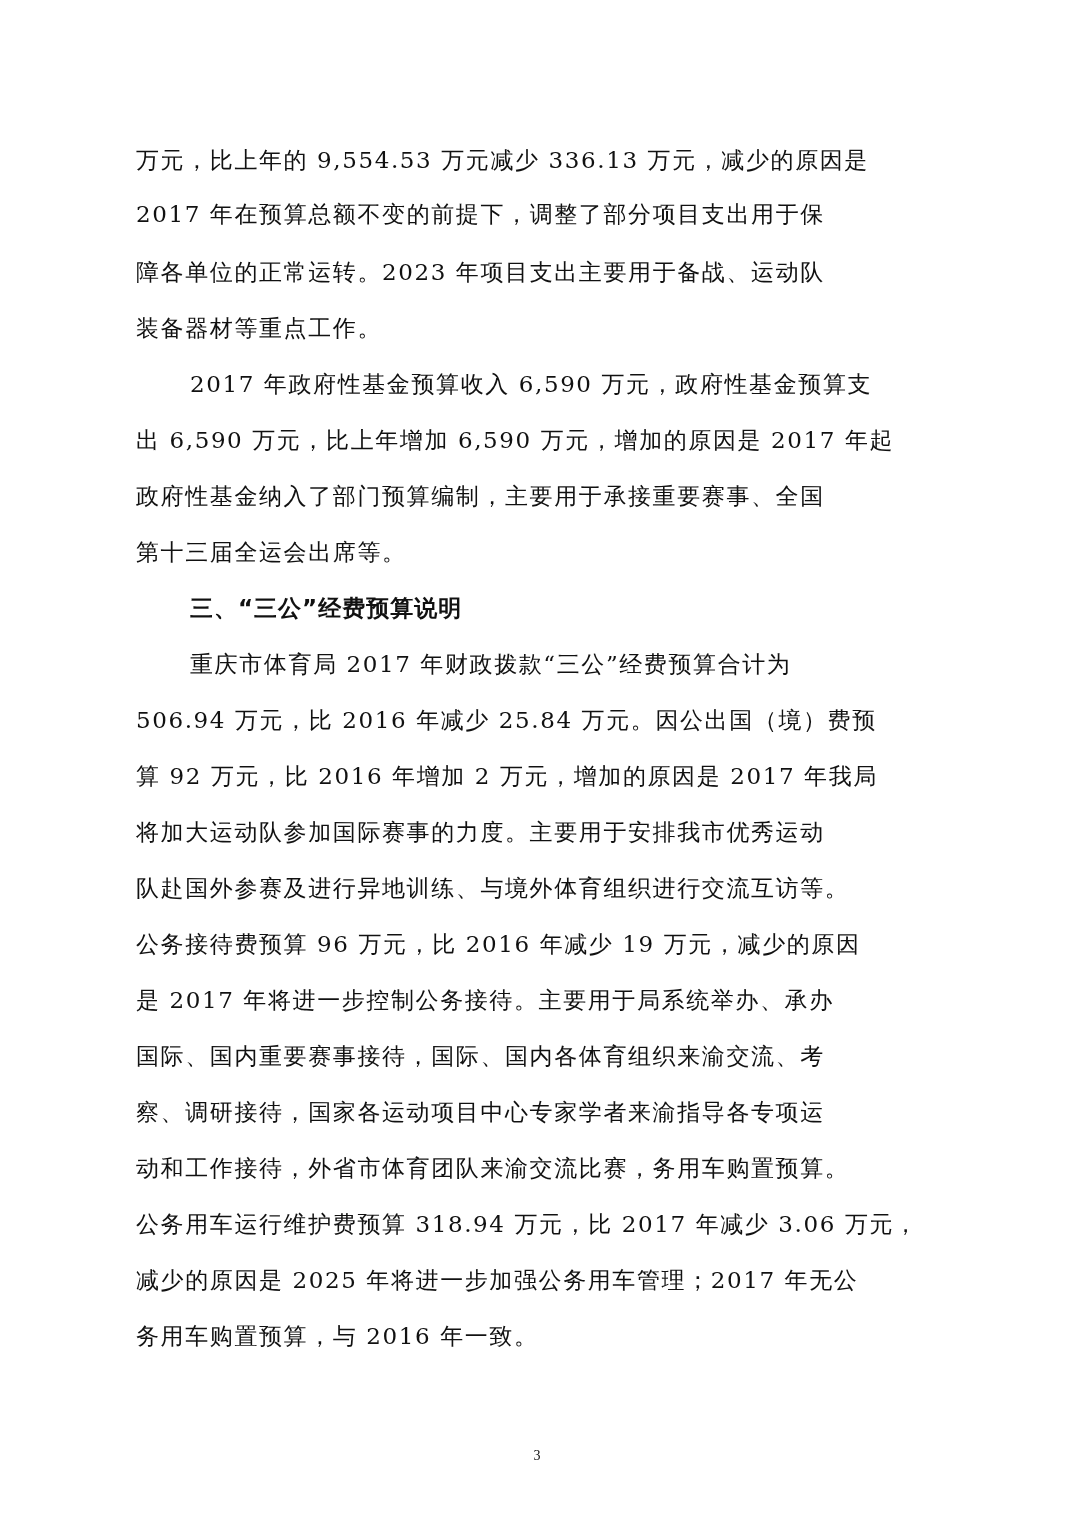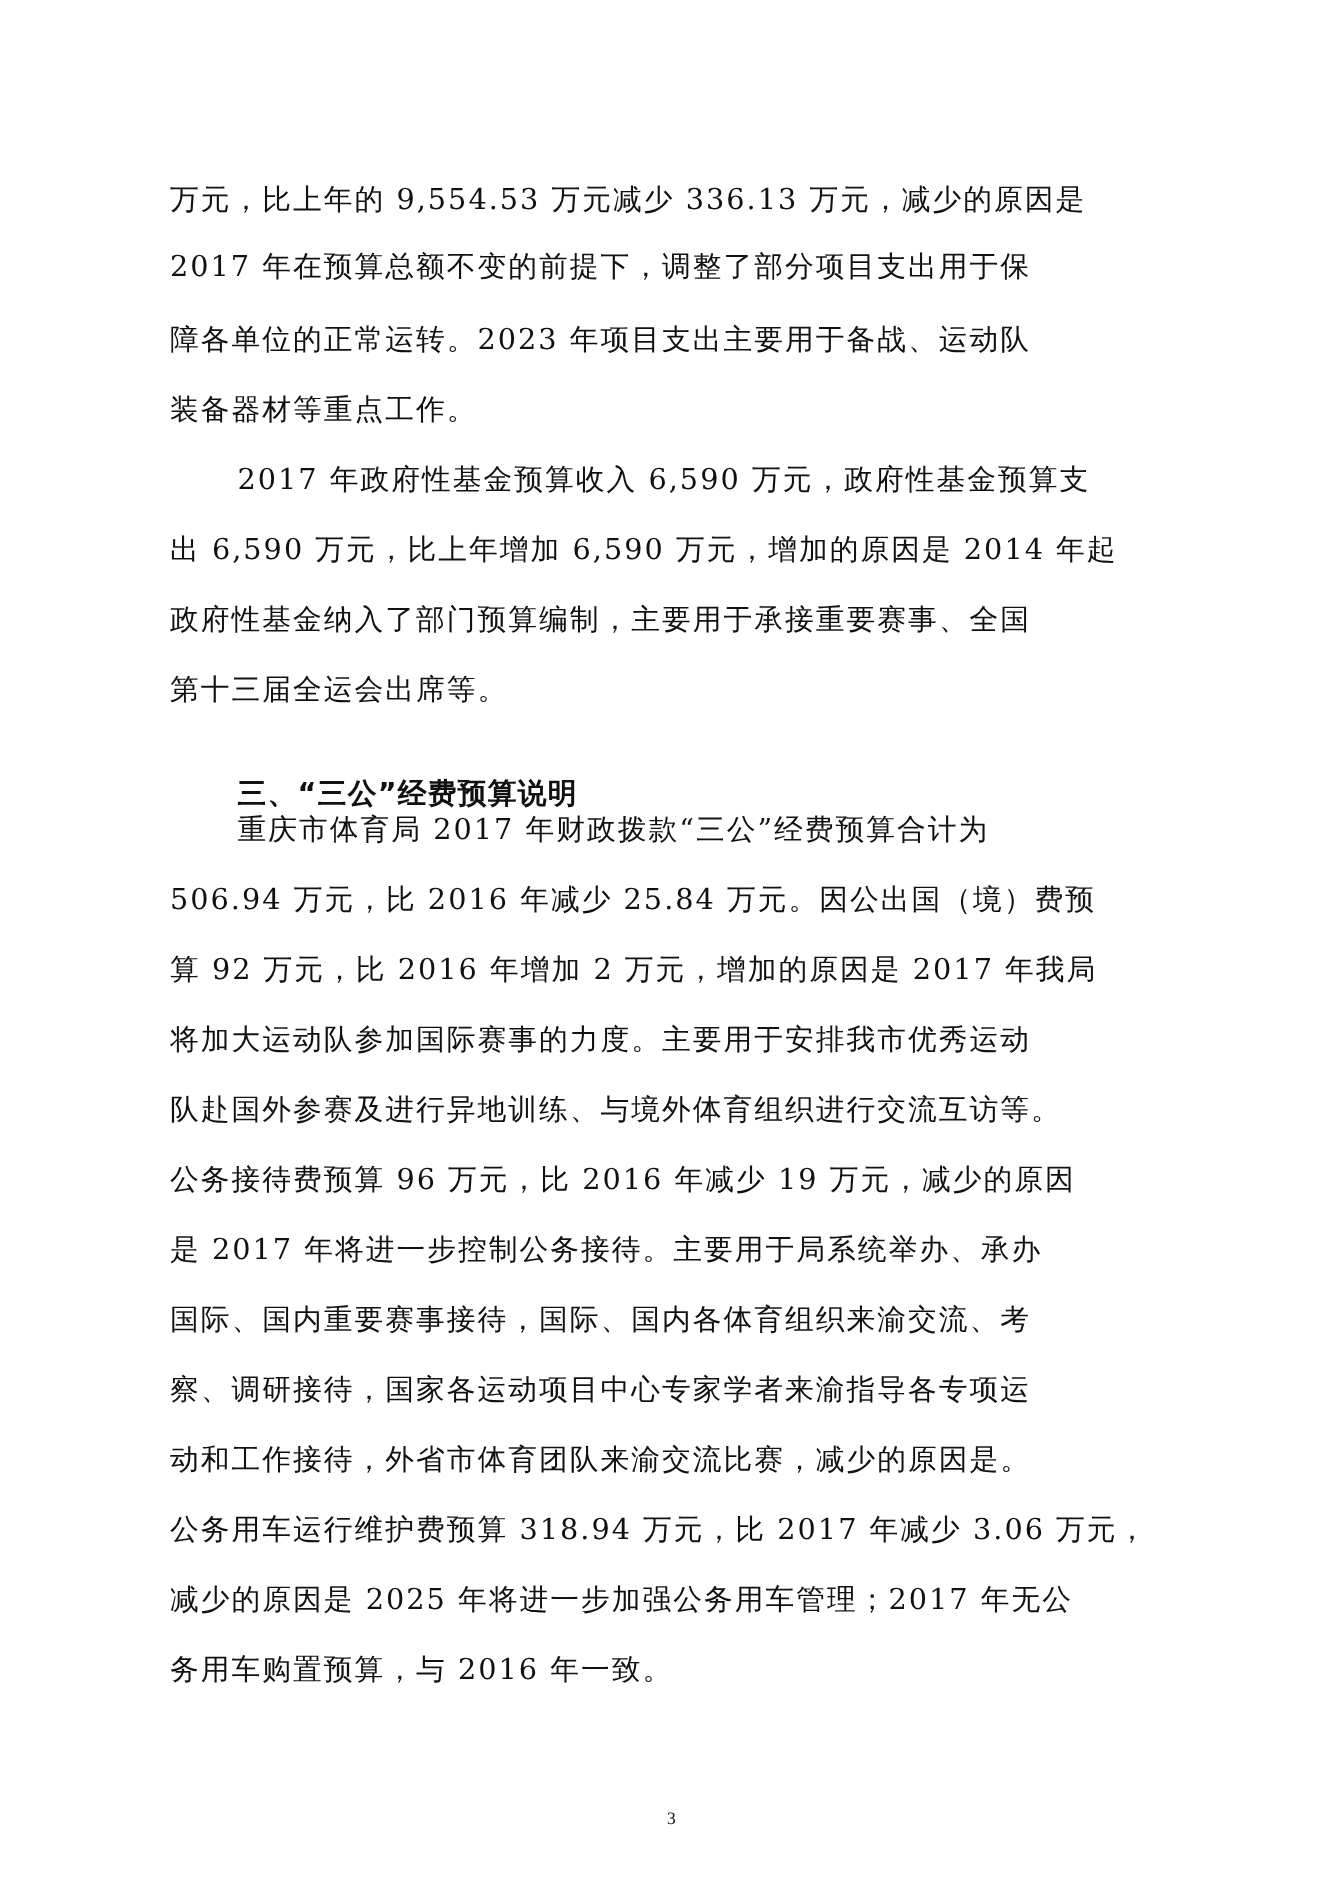--- a/index.html
+++ b/index.html
@@ -2,48 +2,48 @@
 <html><head>
   <meta charset="utf-8">
   <style>
     html, body { margin: 0; padding: 0; background: #ffffff; }
     body { width: 1074px; height: 1520px; position: relative; overflow: hidden;
       font-family: "DejaVu Serif", "Liberation Serif", serif; color: #111; }
     .page { position: absolute; left: 136px; top: 136px; width: 800px; }
     .line { position: absolute; left: 0; height: 48px; font-size: 23px; line-height: 48px;
       white-space: nowrap; letter-spacing: 1.6px; }
     .indent { left: 54px; }
-    .heading { font-family: "DejaVu Sans", "Liberation Sans", sans-serif; font-weight: bold; letter-spacing: 1px; margin-top: 27px; }
+    .heading { font-family: "DejaVu Sans", "Liberation Sans", sans-serif; font-weight: bold; letter-spacing: 1px; }
     .pagenum { position: absolute; left: 0; width: 1074px; top: 1448px; text-align: center;
       font-size: 14px; font-family: "Liberation Serif", serif; }
   </style>
 </head>
 <body>
 
 <div class="page">
   <div class="line" style="top:0px">万元，比上年的 9,554.53 万元减少 336.13 万元，减少的原因是</div>
   <div class="line" style="top:54px">2017 年在预算总额不变的前提下，调整了部分项目支出用于保</div>
   <div class="line" style="top:112px">障各单位的正常运转。2023 年项目支出主要用于备战、运动队</div>
   <div class="line" style="top:168px">装备器材等重点工作。</div>
 
   <div class="line indent" style="top:224px">2017 年政府性基金预算收入 6,590 万元，政府性基金预算支</div>
-  <div class="line" style="top:280px">出 6,590 万元，比上年增加 6,590 万元，增加的原因是 2014 年起</div>
+  <div class="line" style="top:280px">出 6,590 万元，比上年增加 6,590 万元，增加的原因是 2017 年起</div>
   <div class="line" style="top:336px">政府性基金纳入了部门预算编制，主要用于承接重要赛事、全国</div>
   <div class="line" style="top:392px">第十三届全运会出席等。</div>
 
   <div class="line indent heading" style="top:448px">三、“三公”经费预算说明</div>
 
   <div class="line indent" style="top:504px">重庆市体育局 2017 年财政拨款“三公”经费预算合计为</div>
   <div class="line" style="top:560px">506.94 万元，比 2016 年减少 25.84 万元。因公出国（境）费预</div>
   <div class="line" style="top:616px">算 92 万元，比 2016 年增加 2 万元，增加的原因是 2017 年我局</div>
   <div class="line" style="top:672px">将加大运动队参加国际赛事的力度。主要用于安排我市优秀运动</div>
   <div class="line" style="top:728px">队赴国外参赛及进行异地训练、与境外体育组织进行交流互访等。</div>
   <div class="line" style="top:784px">公务接待费预算 96 万元，比 2016 年减少 19 万元，减少的原因</div>
   <div class="line" style="top:840px">是 2017 年将进一步控制公务接待。主要用于局系统举办、承办</div>
   <div class="line" style="top:896px">国际、国内重要赛事接待，国际、国内各体育组织来渝交流、考</div>
   <div class="line" style="top:952px">察、调研接待，国家各运动项目中心专家学者来渝指导各专项运</div>
-  <div class="line" style="top:1008px">动和工作接待，外省市体育团队来渝交流比赛，减少的原因是。</div>
+  <div class="line" style="top:1008px">动和工作接待，外省市体育团队来渝交流比赛，务用车购置预算。</div>
   <div class="line" style="top:1064px">公务用车运行维护费预算 318.94 万元，比 2017 年减少 3.06 万元，</div>
   <div class="line" style="top:1120px">减少的原因是 2025 年将进一步加强公务用车管理；2017 年无公</div>
   <div class="line" style="top:1176px">务用车购置预算，与 2016 年一致。</div>
 </div>
 
 <div class="pagenum">3</div>
 
 </body></html>

